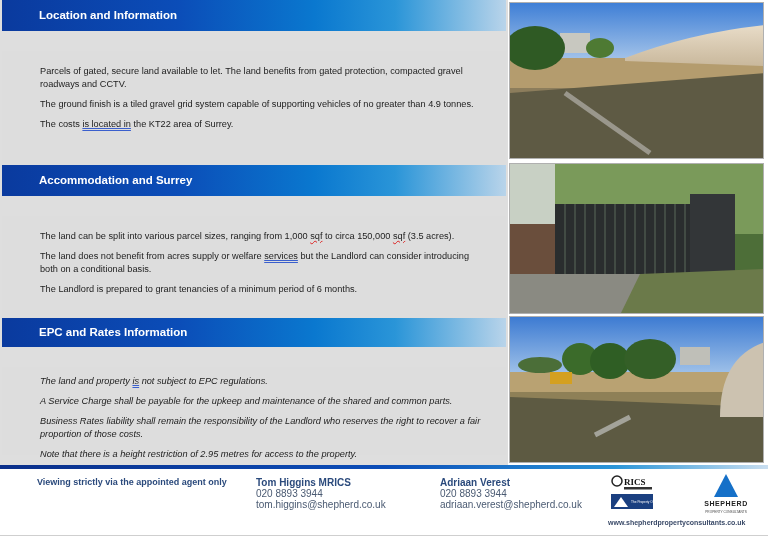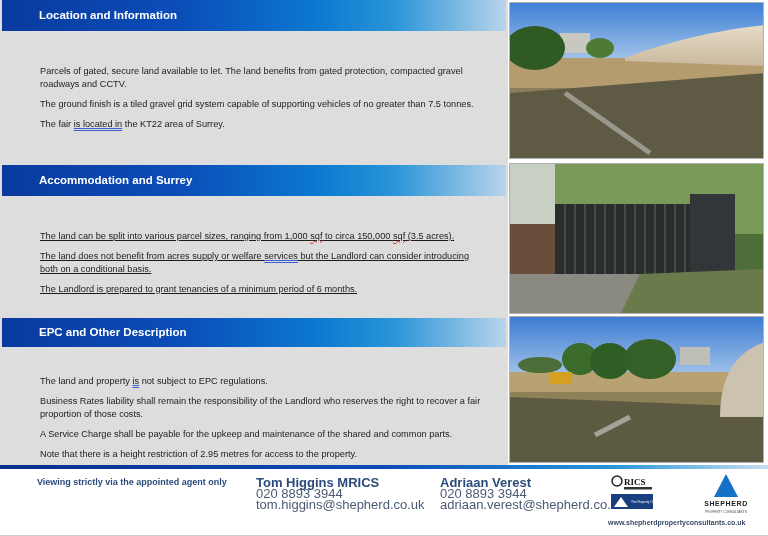--- a/index.html
+++ b/index.html
@@ -23,55 +23,55 @@
   .spell { text-decoration: underline wavy #d22; text-decoration-thickness: 1px; }
   .gram { text-decoration: underline double #3a5fcd; text-align: right; }
 
   .photo { position: absolute; left: 509px; width: 255px; overflow: hidden; border: 1px solid #b0b0b0; }
   .photo svg { display: block; }
 
   .footer-rule { position: absolute; left: 0; top: 465px; width: 768px; height: 4px;
     background: linear-gradient(90deg, #0a2f8a 0%, #0b4db8 50%, #2a95d8 80%, #c9def0 100%); }
   .footer { position: absolute; left: 0; top: 469px; width: 768px; height: 67px; background: #ffffff; border-bottom: 1px solid #cfcfcf; }
   .viewing { position: absolute; left: 37px; top: 8px; font-size: 9px; font-weight: bold; color: #2b4a7c; }
-  .contact { position: absolute; top: 8px; font-size: 13px; color: #4a5a72; line-height: 11px; }
+  .contact { position: absolute; top: 8px; font-size: 10px; color: #4a5a72; line-height: 11px; }
   .contact .name { font-weight: bold; color: #2b4a7c; }
   .logo-rics { position: absolute; left: 610px; top: 6px; width: 46px; height: 36px; }
   .logo-shepherd { position: absolute; left: 698px; top: 2px; width: 56px; height: 46px; }
   .website { position: absolute; left: 608px; top: 50px; font-size: 7px; font-weight: bold; color: #3a4a68; }
 </style>
 </head>
 <body>
 
 <div class="left-col"></div>
 
 <div class="section" style="top:0;">
   <div class="section-header">Location and Information</div>
   <div class="section-body" style="height:129px;">
     <p>Parcels of gated, secure land available to let. The land benefits from gated protection, compacted gravel roadways and CCTV.</p>
-    <p>The ground finish is a tiled gravel grid system capable of supporting vehicles of no greater than 7.5 tonnes.</p>
-    <p><span>The fair </span><span class="gram">is located in</span><span> the KT22 area of Surrey.</span></p>
+    <p>The ground finish is a tiled gravel grid system capable of supporting vehicles of no greater than 4.9 tonnes.</p>
+    <p><span>The costs </span><span class="gram">is located in</span><span> the KT22 area of Surrey.</span></p>
   </div>
 </div>
 
 <div class="section" style="top:165px;">
   <div class="section-header">Accommodation and Surrey</div>
-  <div class="section-body" style="height:118px; text-decoration:underline;">
+  <div class="section-body" style="height:118px; ">
     <p><span>The land can be split into various parcel sizes, ranging from 1,000 </span><span class="spell">sqf</span><span> to circa 150,000 </span><span class="spell">sqf</span><span> (3.5 acres).</span></p>
     <p><span>The land does not benefit from acres supply or welfare </span><span class="gram">services</span><span> but the Landlord can consider introducing both on a conditional basis.</span></p>
     <p>The Landlord is prepared to grant tenancies of a minimum period of 6 months.</p>
   </div>
 </div>
 
 <div class="section" style="top:318px;">
-  <div class="section-header" style="height:29px; line-height:29px;">EPC and Other Description</div>
-  <div class="section-body" style="height:88px; padding-top:8px;">
+  <div class="section-header" style="height:29px; line-height:29px;">EPC and Rates Information</div>
+  <div class="section-body" style="height:88px; padding-top:8px;font-style:italic;">
     <p><span>The land and property </span><span class="gram">is</span><span> not subject to EPC regulations.</span></p>
+    <p>A Service Charge shall be payable for the upkeep and maintenance of the shared and common parts.</p>
     <p>Business Rates liability shall remain the responsibility of the Landlord who reserves the right to recover a fair proportion of those costs.</p>
-    <p>A Service Charge shall be payable for the upkeep and maintenance of the shared and common parts.</p>
     <p>Note that there is a height restriction of 2.95 metres for access to the property.</p>
   </div>
 </div>
 
 <div class="photo" style="top:2px; height:157px;" title="Open gravel land with curved hangar building under blue sky">
   <svg width="255" height="157" viewBox="0 0 255 157">
     <defs>
       <linearGradient id="sky1" x1="0" y1="0" x2="0" y2="1">
           <stop offset="0" stop-color="#3f7fd6"></stop>
           <stop offset="1" stop-color="#a9c7ea"></stop>

